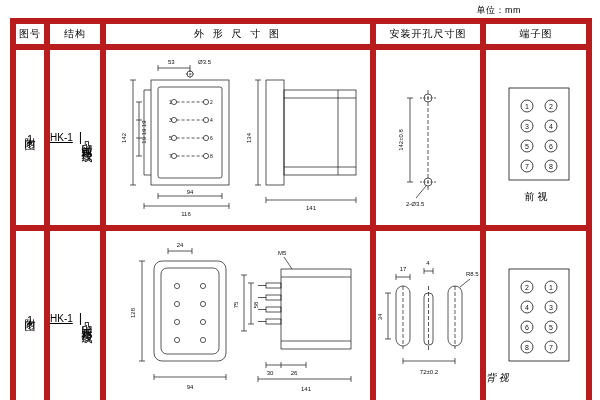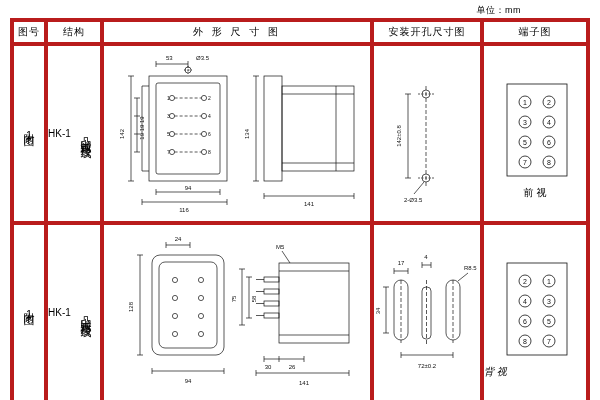--- a/index.html
+++ b/index.html
@@ -17,21 +17,21 @@
     font-size:9px;letter-spacing:0.5px;
   }
 
   table.main{
     position:absolute;left:10px;top:18px;
     width:580px;height:370px;
     border-collapse:collapse;
     table-layout:fixed;
   }
   table.main td,table.main th{
-    border:4px solid #b91c1c;
+    border:6px solid #b91c1c;
     padding:0;
     vertical-align:middle;
     text-align:center;
     font-weight:normal;
     font-size:10px;
   }
   .hdr{height:20px;font-size:11px;letter-spacing:3px;}
   .hdr.small{letter-spacing:1px;}
 
   .col1{width:34px;}
@@ -43,21 +43,21 @@
   .vert{
     writing-mode:vertical-rl;
     text-orientation:upright;
     letter-spacing:2px;
     font-size:11px;
     line-height:1.1;
     margin:0 auto;
     white-space:pre-line;
   }
   .rowcell{height:175px;position:relative;}
-  .structwrap{display:flex;align-items:center;justify-content:center;height:100%;gap:1px;}
+  .structwrap{display:flex;align-items:center;justify-content:center;height:100%;gap:1px;text-decoration:underline;}
 
   .drawbox{position:relative;width:100%;height:100%;}
   svg{display:block;}
 
   .cap{
     position:absolute;font-size:10px;
   }
   .termbox{
     position:relative;width:100%;height:100%;
   }

